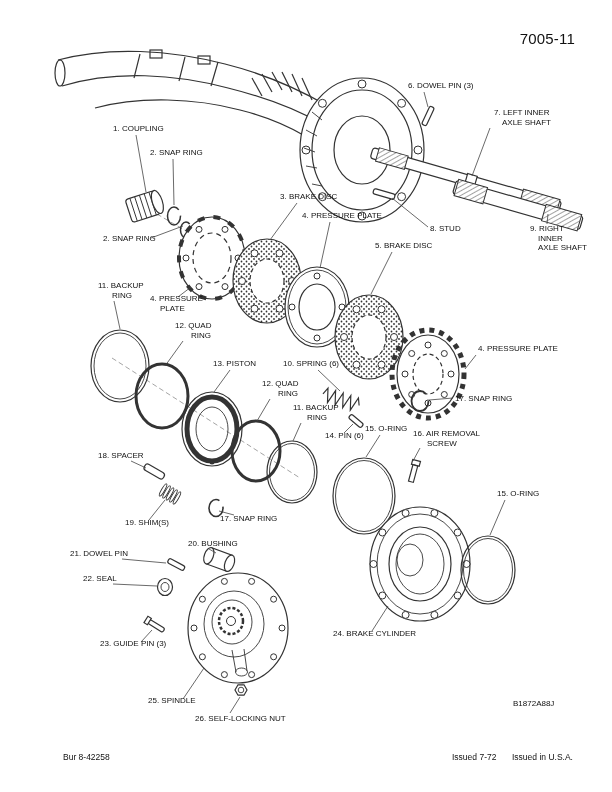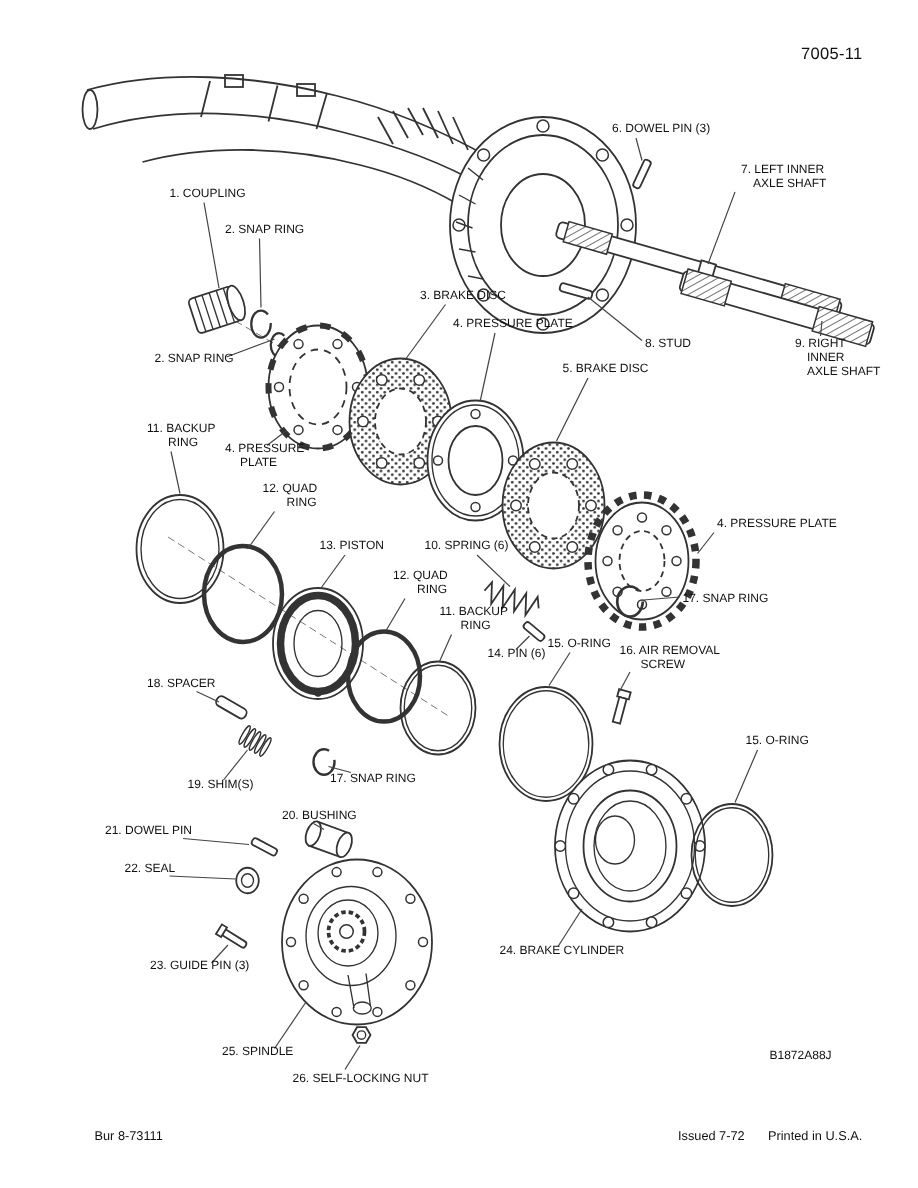--- a/index.html
+++ b/index.html
@@ -1,20 +1,20 @@
 <!DOCTYPE html>
 <html><head>
 <meta charset="utf-8">
 <style>
   html,body{margin:0;padding:0}
   body{
     width:612px;height:792px;position:relative;background:#fff;
     font-family:"Liberation Sans",sans-serif;color:#111;overflow:hidden;
   }
-  .page-num{position:absolute;top:30px;right:37px;font-size:11px;letter-spacing:.2px}
+  .page-num{position:absolute;top:30px;right:37px;font-size:15px;letter-spacing:.2px}
   .footer{position:absolute;left:0;top:752px;width:612px;height:14px;font-size:8.5px}
   .footer .f-left{position:absolute;left:63px;top:0}
   .footer .f-issued{position:absolute;left:452px;top:0}
   .footer .f-printed{position:absolute;left:512px;top:0}
   svg{position:absolute;left:0;top:0}
   .lbl{font-size:8px;fill:#111;font-family:"Liberation Sans",sans-serif}
   .leader{stroke:#444;stroke-width:.8;fill:none}
   .s{stroke:#333;fill:none;stroke-width:1.2}
   .sf{stroke:#333;fill:#fff;stroke-width:1.2}
   .thin{stroke:#333;fill:none;stroke-width:.9}
@@ -364,16 +364,16 @@
       <polyline points="372 631 388 606" class="leader"></polyline>
       <text x="333" y="636" text-anchor="start" class="lbl"><tspan x="333" dy="0">24. BRAKE CYLINDER</tspan></text>
       <polyline points="183 699 204 668" class="leader"></polyline>
       <text x="148" y="703" text-anchor="start" class="lbl"><tspan x="148" dy="0">25. SPINDLE</tspan></text>
       <polyline points="230 713 240 697" class="leader"></polyline>
       <text x="195" y="721" text-anchor="start" class="lbl"><tspan x="195" dy="0">26. SELF-LOCKING NUT</tspan></text>
     </g>
 </svg>
 
 <div class="footer">
-  <span class="f-left">Bur 8-73111</span>
+  <span class="f-left">Bur 8-42258</span>
   <span class="f-issued">Issued 7-72</span>
-  <span class="f-printed">Printed in U.S.A.</span>
+  <span class="f-printed">Issued in U.S.A.</span>
 </div>
 
 </body></html>

